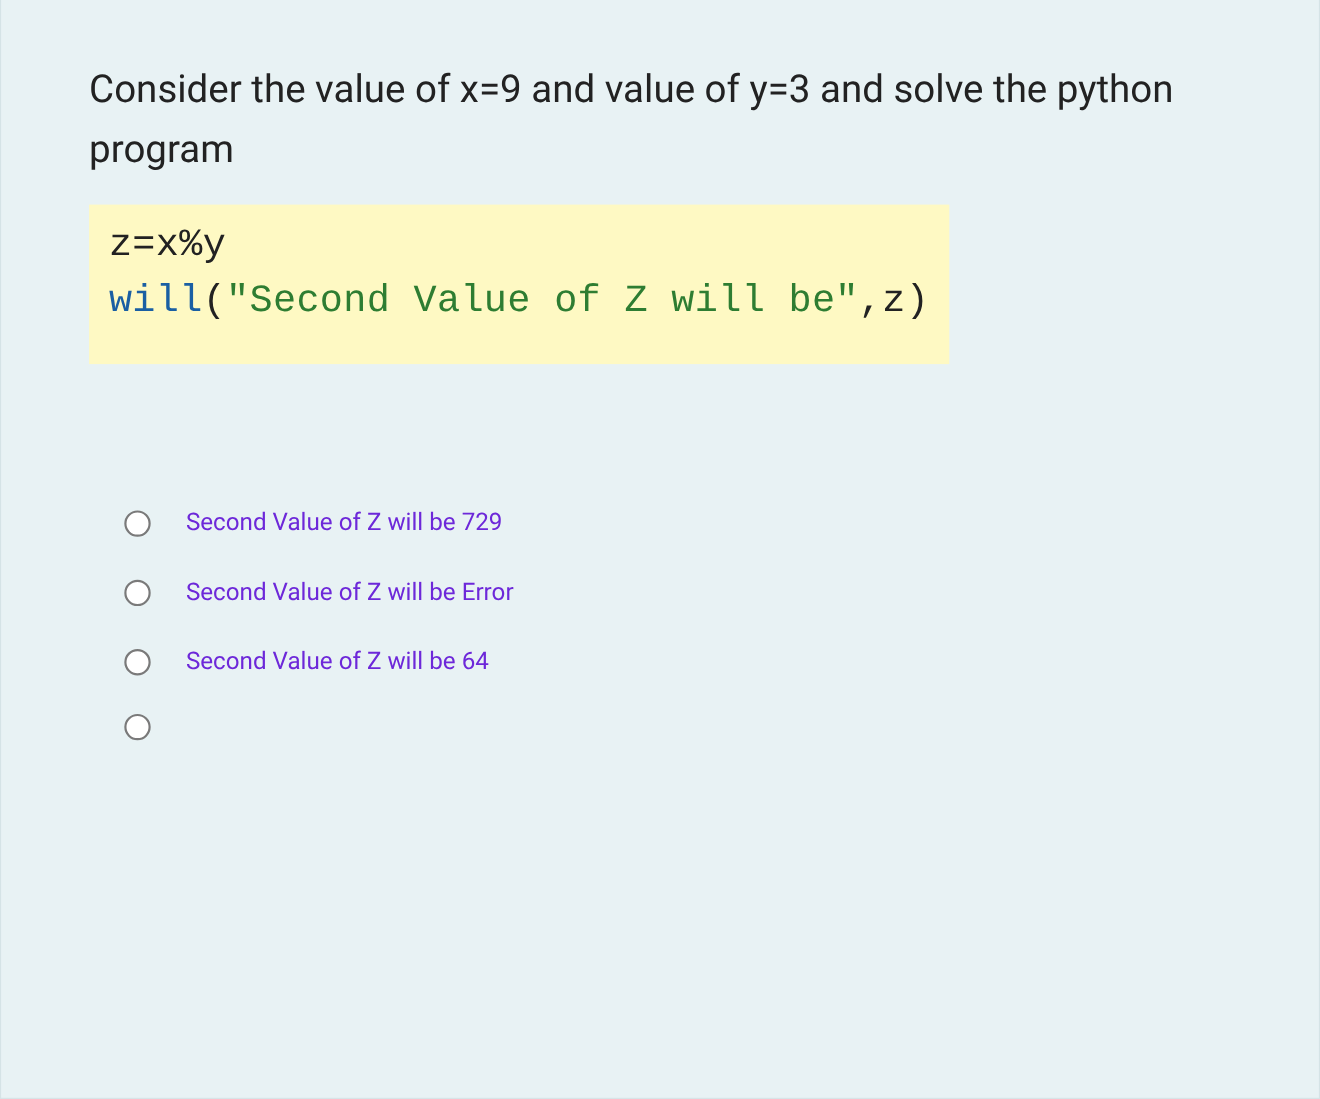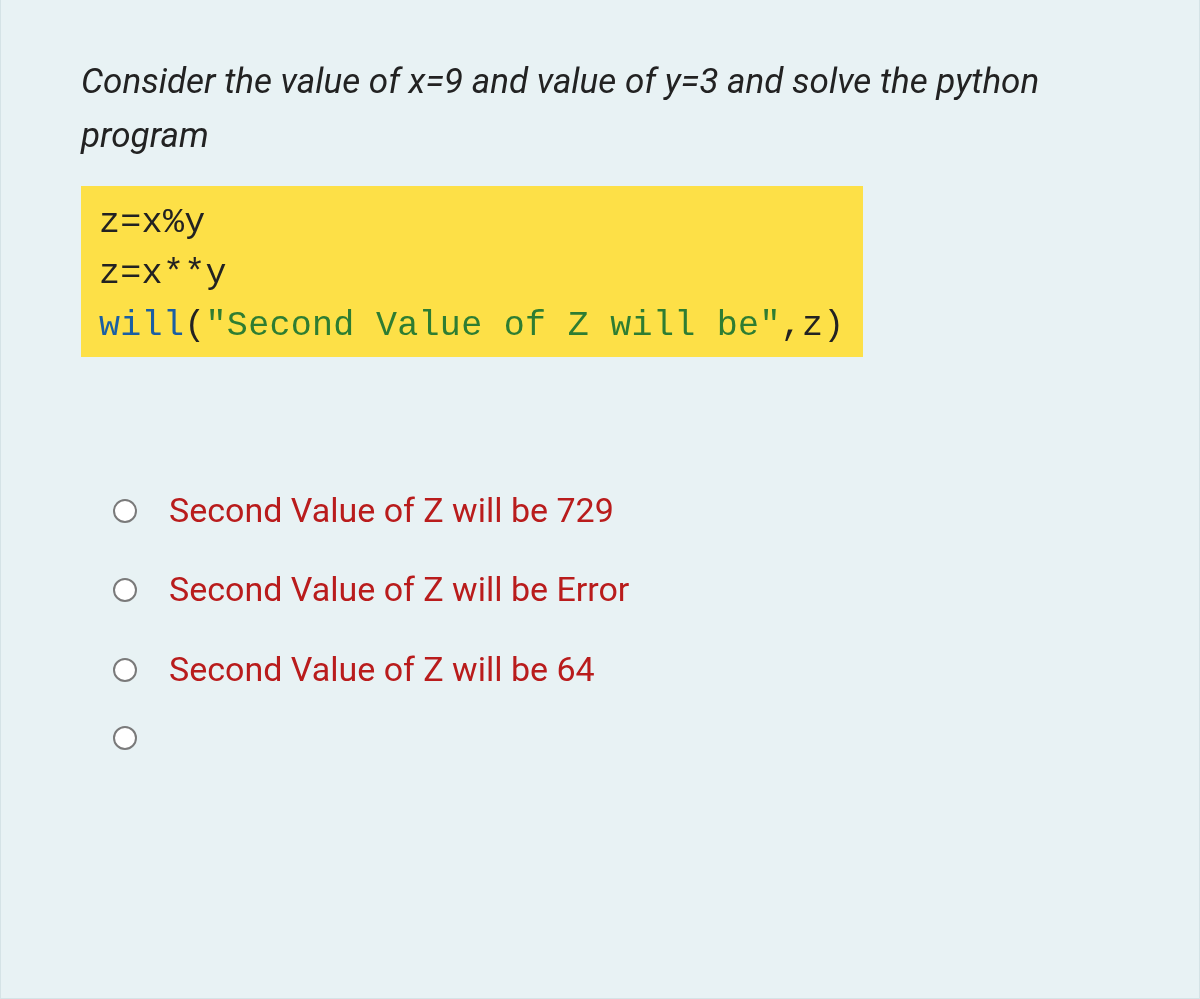--- a/index.html
+++ b/index.html
@@ -15,25 +15,24 @@
     width: 1200px;
     height: 999px;
     padding: 55px 80px 40px 80px;
     color: #222;
   }
   .question-text {
     font-size: 35px;
     line-height: 1.55;
     color: #222;
     margin-bottom: 22px;
-    font-style: italic;
   }
   .code-block {
-    background: #fde047;
-    padding: 12px 18px 4px 18px;
+    background: #fef9c3;
+    padding: 12px 18px 30px 18px;
     display: inline-block;
     font-family: "Courier New", Courier, monospace;
     font-size: 35px;
     line-height: 1.48;
     color: #222;
     letter-spacing: 0.3px;
   }
   .code-line {
     white-space: pre;
   }
@@ -56,35 +55,34 @@
   .radio {
     width: 24px;
     height: 24px;
     border: 2px solid #7a7a7a;
     border-radius: 50%;
     flex-shrink: 0;
     margin-right: 32px;
     background: #fff;
   }
   .option-label {
-    font-size: 34px;
-    color: #b91c1c;
+    font-size: 22px;
+    color: #6d28d9;
     line-height: 1.4;
   }
 </style>
 </head>
 <body>
 
 
 
 <div class="question-text">Consider the value of x=9 and value of y=3 and solve the python program</div>
 
 <div class="code-block">
   <div class="code-line">z=x%y</div>
-  <div class="code-line">z=x**y</div>
   <div class="code-line"><span class="kw-print">will</span><span>(</span><span class="str">"Second Value of Z will be"</span><span>,z)</span></div>
 </div>
 
 <div class="options">
   <div class="option-row">
     <div class="radio"></div>
     <div class="option-label">Second Value of Z will be 729</div>
   </div>
   <div class="option-row">
     <div class="radio"></div>

